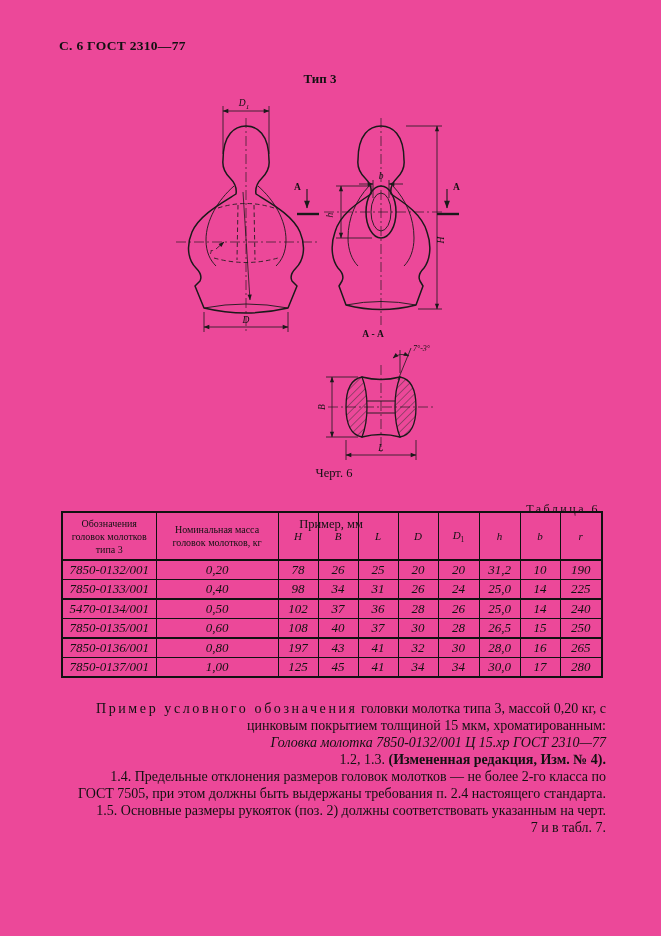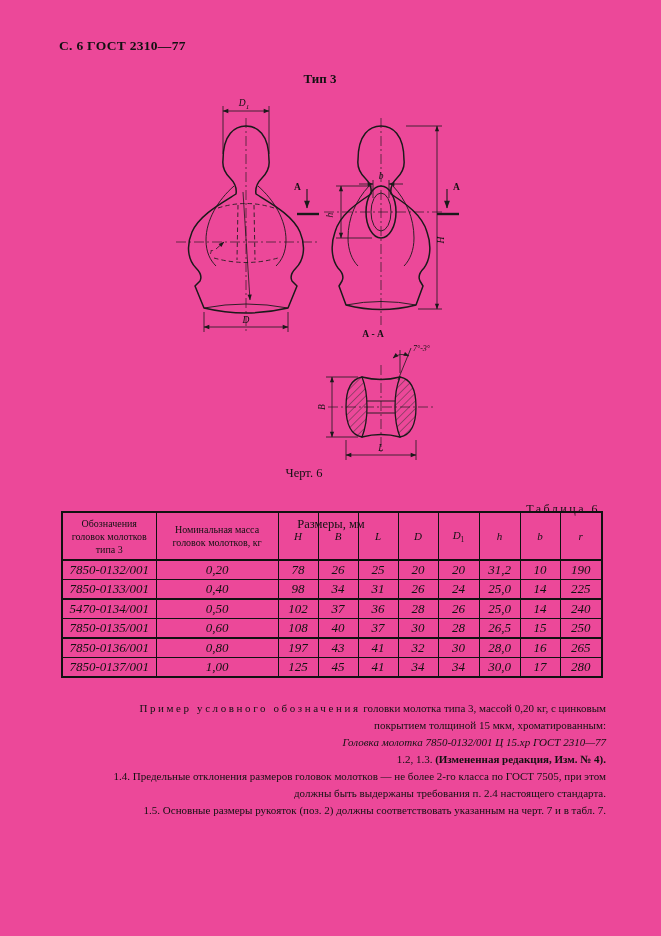--- a/index.html
+++ b/index.html
@@ -2,41 +2,41 @@
 <html><head>
 <meta charset="utf-8">
 <style>
   html,body{margin:0;padding:0;background:#888;}
   .page{
     position:relative;width:661px;height:936px;background:#ec4899;
     font-family:"Liberation Serif","DejaVu Serif",serif;color:#111;overflow:hidden;
   }
   .hdr{position:absolute;left:59px;top:38px;font-size:13.5px;font-weight:bold;letter-spacing:.3px;}
   .type-label{position:absolute;left:150px;top:71px;width:340px;text-align:center;font-size:13px;font-weight:bold;}
-  .fig-caption{position:absolute;left:134px;top:466px;width:340px;text-align:center;font-size:12.5px;}
+  .fig-caption{position:absolute;left:164px;top:466px;width:340px;text-align:center;font-size:12.5px;}
   .tbl-label{position:absolute;left:62px;top:502px;width:538px;text-align:right;font-size:12px;letter-spacing:2.5px;}
   .tbl-title{position:absolute;left:62px;top:517px;width:538px;text-align:center;font-size:12.5px;}
   .drawing{position:absolute;left:150px;top:90px;}
 
   table.dims{
     position:absolute;left:61px;top:511px;width:540px;border-collapse:collapse;
     table-layout:fixed;border:2.5px solid #111;
   }
   table.dims th, table.dims td{
     border-left:1.8px solid #111;border-right:1.8px solid #111;
     border-top:1px solid #111;border-bottom:1px solid #111;
     text-align:center;vertical-align:middle;padding:0 2px;
   }
   table.dims thead th{font-weight:normal;font-size:10px;line-height:1.3;height:46px;border-bottom:2.5px solid #111;}
   table.dims thead th i{font-size:11px;}
   table.dims td{font-size:13px;height:18px;font-style:italic;}
   table.dims tr.group-end td{border-bottom:2.5px solid #111;}
   table.dims sub{font-size:7.5px;}
 
-  .textblock{position:absolute;left:57px;top:700px;width:549px;font-size:11px;line-height:17px;text-align:justify;}
+  .textblock{position:absolute;left:57px;top:700px;width:549px;font-size:14px;line-height:17px;text-align:justify;}
   .textblock p{margin:0;text-align:right;}
   .indent{text-indent:30px;}
   .spaced{letter-spacing:2.6px;}
   .example{text-align:center;text-indent:0;margin:3px 0 2px 0;}
 
   svg .ol{fill:none;stroke:#1a1a1a;stroke-width:1.5;stroke-linejoin:round;stroke-linecap:round;}
   svg .inl{fill:none;stroke:#1a1a1a;stroke-width:0.9;}
   svg .cl{fill:none;stroke:#1a1a1a;stroke-width:0.65;stroke-dasharray:10 3 2 3;}
   svg .hid{fill:none;stroke:#1a1a1a;stroke-width:0.85;stroke-dasharray:4.5 3;}
   svg .dim{fill:none;stroke:#1a1a1a;stroke-width:0.8;}
@@ -165,21 +165,21 @@
 
       <line class="dim" x1="196" y1="350" x2="196" y2="370"></line>
       <line class="dim" x1="266" y1="350" x2="266" y2="370"></line>
       <line class="dim" x1="196" y1="365" x2="266" y2="365" marker-start="url(#arr)" marker-end="url(#arr)"></line>
       <text class="dtxt" x="231" y="361" text-anchor="middle">L</text>
     </g>
   </svg>
 
   <div class="fig-caption">Черт. 6</div>
   <div class="tbl-label">Таблица 6</div>
-  <div class="tbl-title">Размеры, мм</div>
+  <div class="tbl-title">Пример, мм</div>
 
   <table class="dims">
     <colgroup>
       <col style="width:94px">
         <col style="width:122px">
       <col style="width:40px">
         <col style="width:40px">
         <col style="width:40px">
         <col style="width:40px">
       <col style="width:41px">

